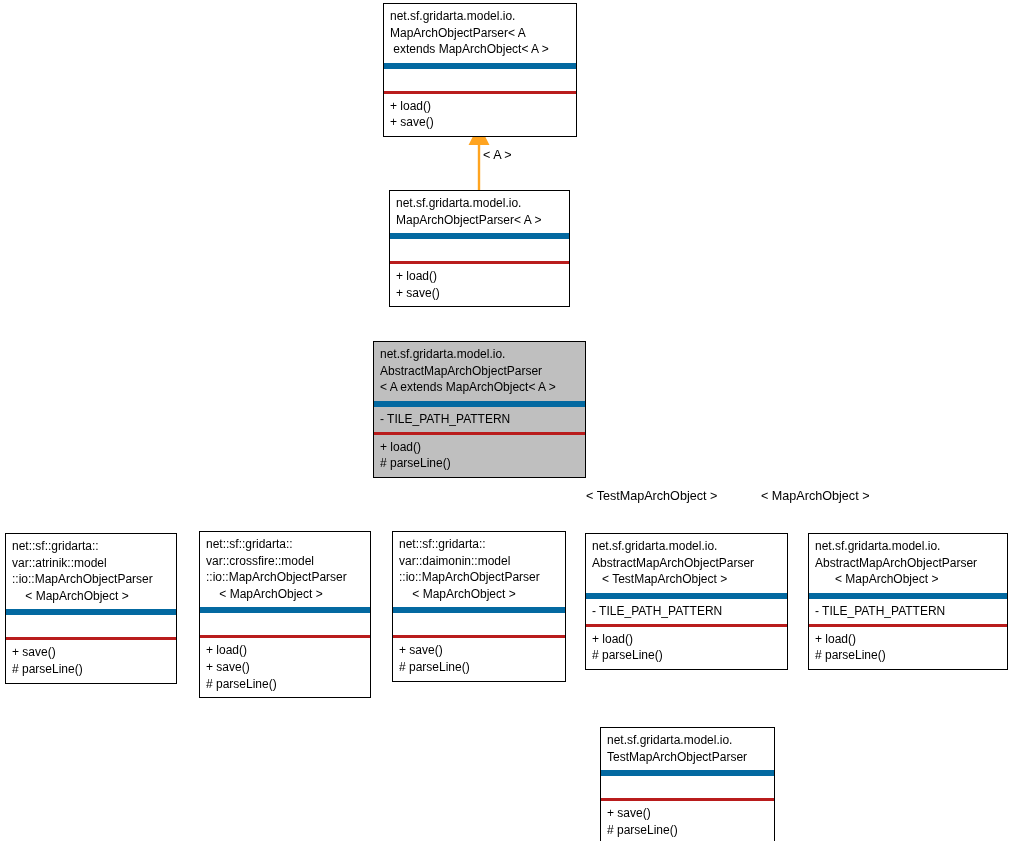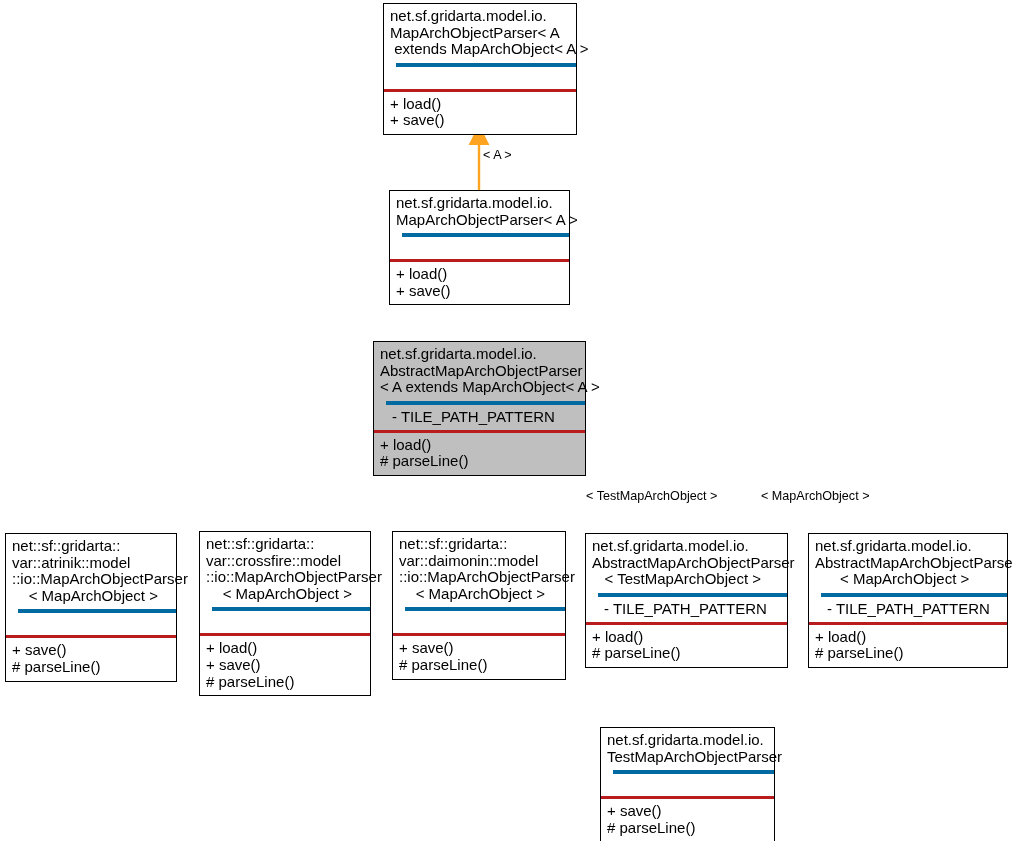--- a/index.html
+++ b/index.html
@@ -25,39 +25,38 @@
     top: 0;
     width: 1013px;
     height: 841px;
     pointer-events: none;
   }
   .uml-node {
     position: absolute;
     box-sizing: border-box;
     border: 1px solid #000000;
     background: #ffffff;
-    font-size: 15px;
+    font-size: 12px;
     line-height: 16.6px;
     z-index: 5;
   }
   .uml-node.highlight {
     background: #bfbfbf;
   }
   .node-title {
     padding: 4px 6px 5px 6px;
     white-space: pre;
     text-align: left;
   }
   .node-attrs {
-    border-top: 4px solid #0369a1;
+    border-top: 6px solid #0369a1;
     padding: 4px 6px 4px 6px;
     white-space: pre;
     min-height: 17px;
     box-sizing: content-box;
-    margin-left: 12px;
   }
   .node-attrs.empty {
     padding: 0;
     height: 22px;
   }
   .node-ops {
     border-top: 3px solid #b91c1c;
     padding: 4px 6px 5px 6px;
     white-space: pre;
   }

